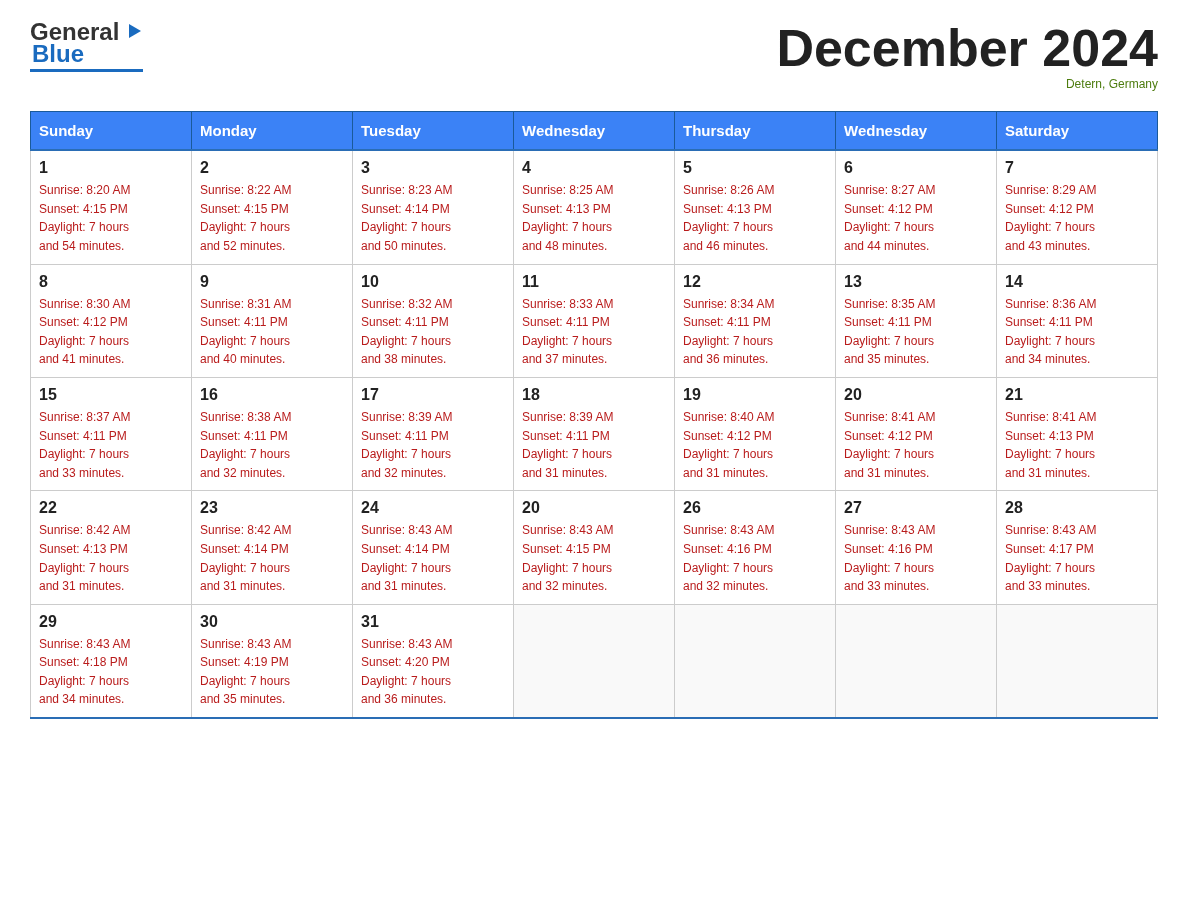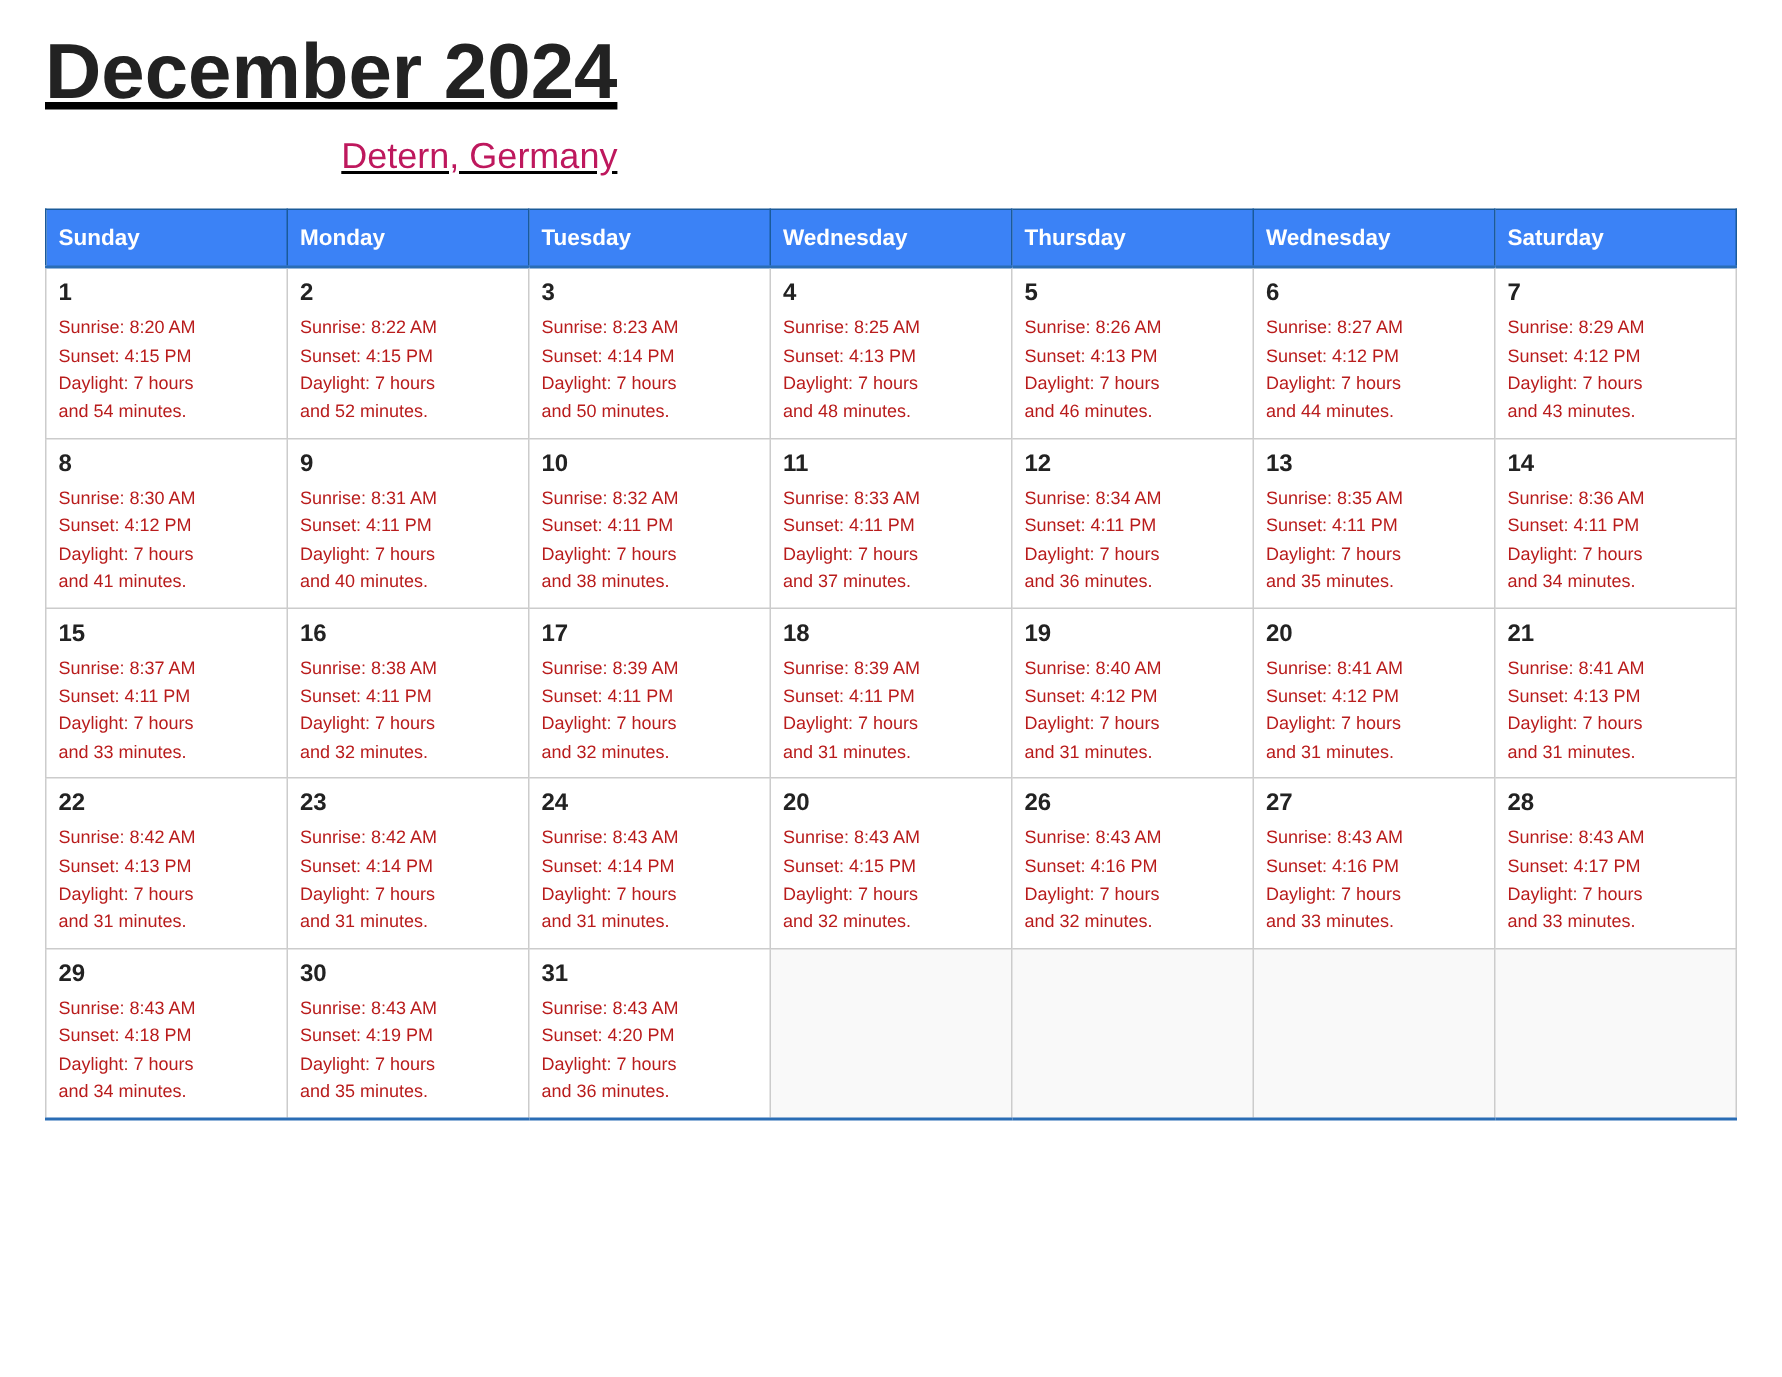--- a/index.html
+++ b/index.html
@@ -11,32 +11,31 @@
       padding: 20px 30px;
     }
     .header {
       display: flex;
       justify-content: space-between;
       align-items: flex-start;
       margin-bottom: 20px;
     }
     .title-area {
       text-align: right;
-      text-decoration: underline;
     }
     .month-title {
       font-size: 52px;
       font-weight: bold;
       color: #222;
       line-height: 1.1;
     }
     .location {
-      font-size: 24px;
-      color: #be185d;
-      margin-top: 14px;
+      font-size: 12px;
+      color: #4d7c0f;
+      margin-top: 0;
     }
     table {
       width: 100%;
       border-collapse: collapse;
       table-layout: fixed;
     }
     th {
       background: #3b82f6;
       color: #ffffff;
       padding: 10px 8px;
@@ -95,20 +94,32 @@
       height: 3px;
       background: #1a6bbf;
       width: 100%;
       margin-top: 3px;
     }
   </style>
 </head>
 <body>
 
 <div class="header">
+  <div class="logo-wrapper">
+    <div class="logo-row1">
+      <span class="logo-word-general">General</span>
+      <svg width="22" height="22" viewBox="0 0 22 22" style="margin-left:2px;margin-top:-2px;">
+        <polygon points="8,4 20,11 8,18" fill="#1a6bbf"></polygon>
+      </svg>
+    </div>
+    <div style="display:flex; align-items:center; margin-top:-2px; padding-left: 2px;">
+      <span class="logo-word-blue">Blue</span>
+    </div>
+    <div class="logo-underline"></div>
+  </div>
   <div class="title-area">
     <div class="month-title">December 2024</div>
     <div class="location">Detern, Germany</div>
   </div>
 </div>
 
 <table>
   <thead>
     <tr>
       <th>Sunday</th>

